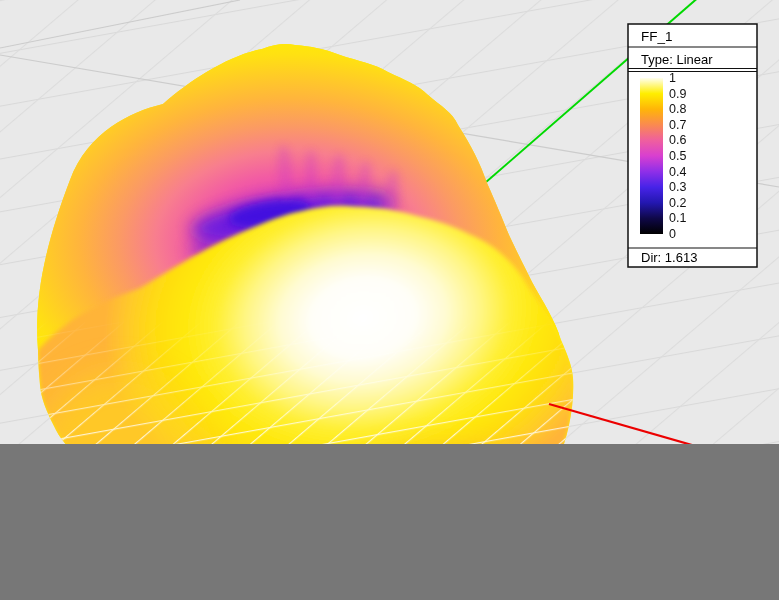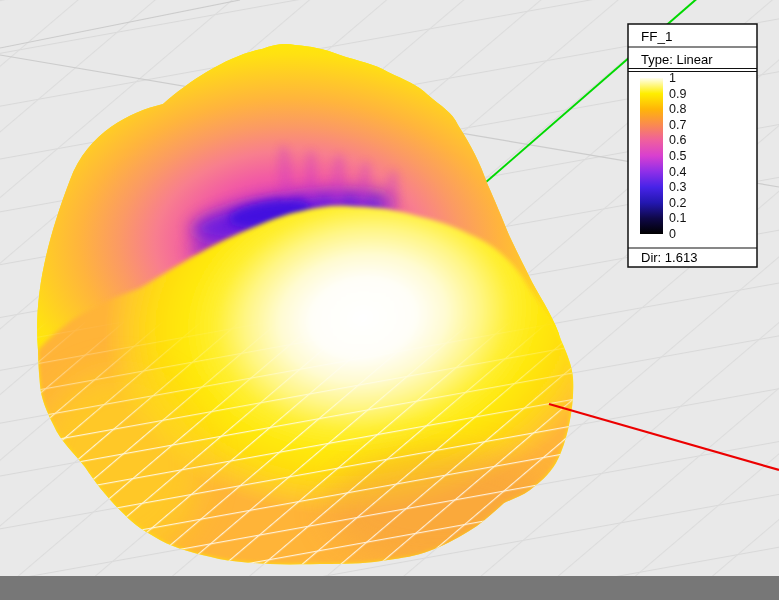--- a/index.html
+++ b/index.html
@@ -1,17 +1,17 @@
 <!DOCTYPE html>
 <html><head>
 <meta charset="utf-8">
 <style>
   html,body{margin:0;padding:0;background:#777;}
   .stage{
-    position:relative;width:779px;height:576px;overflow:hidden;
+    position:relative;width:779px;height:444px;overflow:hidden;
     font-family:"Liberation Sans", sans-serif;
     background:#e9e9e9;
   }
   svg{display:block;}
   text{font-family:"Liberation Sans", sans-serif;}
 </style>
 </head>
 <body>
 
 <div class="stage">

